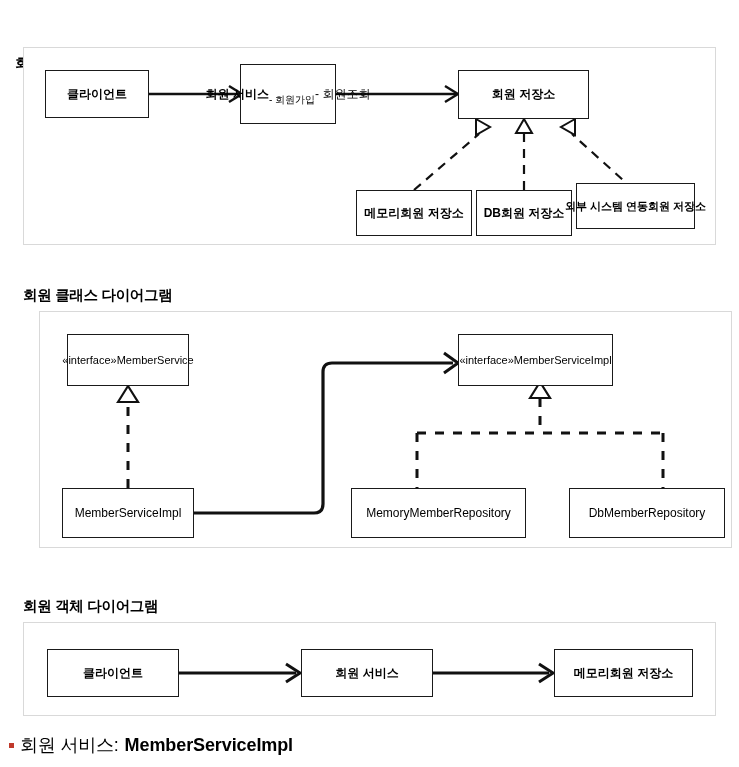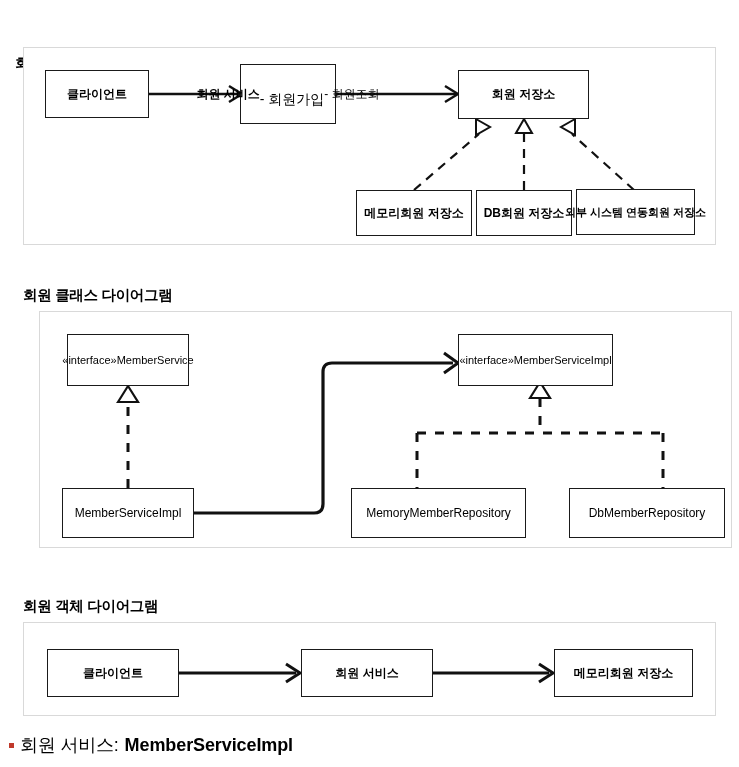--- a/index.html
+++ b/index.html
@@ -118,39 +118,39 @@
     <line x1="610" y1="142" x2="548" y2="86" stroke="#111" stroke-width="2.2" stroke-dasharray="9,7"></line>
     <polygon points="551,71 537,79 551,87" fill="#fff" stroke="#111" stroke-width="2"></polygon>
   </svg>
 
   <div class="node" style="left:21px; top:22px; width:104px; height:48px;">
     <span class="ttl">클라이언트</span>
   </div>
 
   <div class="node" style="left:216px; top:16px; width:96px; height:60px; justify-content:center;">
     <span class="ttl">회원 서비스</span>
-    <span class="plain" style="font-size:14px;margin-top:11px;">- 회원가입</span>
+    <span class="plain" style="font-size:10px;margin-top:11px;">- 회원가입</span>
     <span class="plain" style="font-size:12px;">- 회원조회</span>
   </div>
 
   <div class="node" style="left:434px; top:22px; width:131px; height:49px;">
     <span class="ttl">회원 저장소</span>
   </div>
 
   <div class="node" style="left:332px; top:142px; width:116px; height:46px;">
     <span class="ttl">메모리</span>
     <span class="ttl">회원 저장소</span>
   </div>
 
   <div class="node" style="left:452px; top:142px; width:96px; height:46px;">
     <span class="ttl">DB</span>
     <span class="ttl">회원 저장소</span>
   </div>
 
-  <div class="node" style="left:552px; top:141px; width:119px; height:46px;">
+  <div class="node" style="left:552px; top:135px; width:119px; height:46px;">
     <span class="ttl" style="font-size:11px;">외부 시스템 연동</span>
     <span class="ttl" style="font-size:11px;">회원 저장소</span>
   </div>
 </div>
 
 <div class="section-title" style="left:23px; top:286px;">회원 클래스 다이어그램</div>
 
 <div class="panel" style="left:23px; top:311px; width:693px; height:237px;margin-left:16px;">
 
   <svg width="693" height="237">

